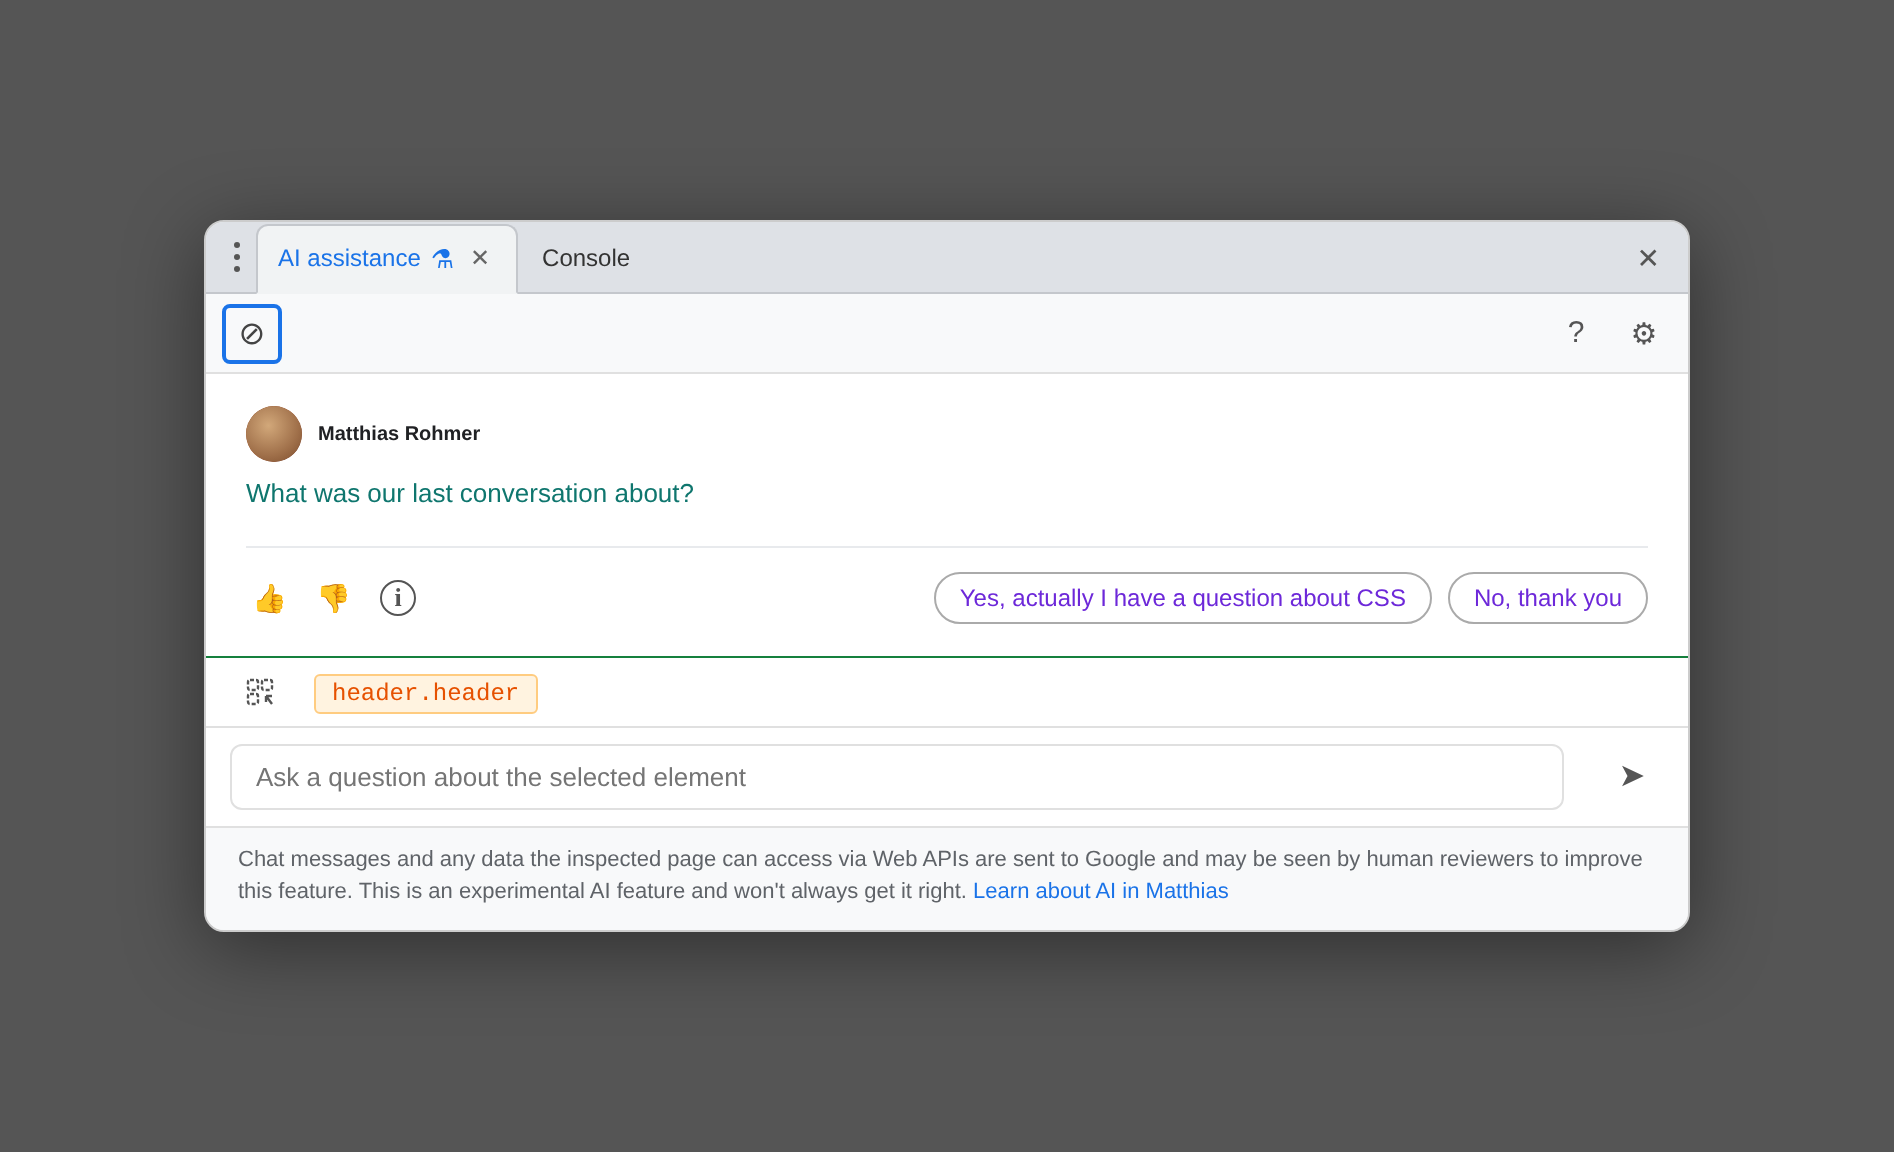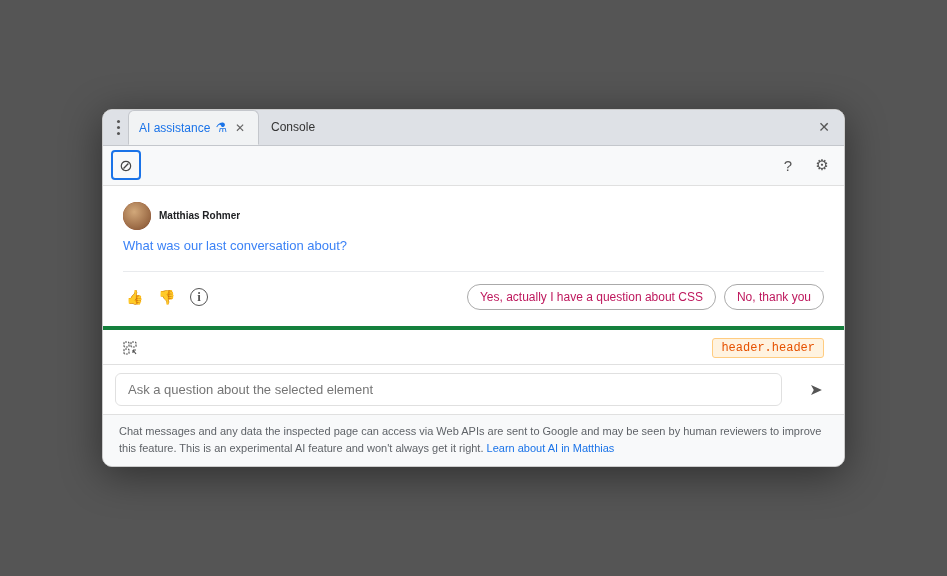--- a/index.html
+++ b/index.html
@@ -173,21 +173,21 @@
     }
 
     .user-name {
       font-size: 10px;
       font-weight: 600;
       color: #202124;
     }
 
     .message-text {
       font-size: 13px;
-      color: #3b82f6;
+      color: #0f766e;
       line-height: 1.5;
       padding-left: 0;
     }
 
     .divider {
       border: none;
       border-top: 1px solid #e8eaed;
       margin: 12px 0;
     }
 
@@ -249,33 +249,32 @@
     }
 
     .feedback-spacer { flex: 1; }
 
     .suggestion-btn {
       padding: 5px 12px;
       border-radius: 14px;
       border: 1px solid #aaa;
       background: #fff;
       font-size: 12px;
-      color: #be185d;
+      color: #6d28d9;
       cursor: pointer;
     }
 
     
     .element-selector-row {
       background: #fff;
       padding: 8px 20px 6px;
       display: flex;
       align-items: center;
-      gap: 8px;
-      border-top: 4px solid #15803d;
-      justify-content: space-between;
+      gap: 18px;
+      border-top: 1px solid #15803d;
     }
 
     .selector-icon {
       font-size: 14px;
       color: #555;
     }
 
     .selector-badge {
       background: #fff3e0;
       border: 1px solid #ffcc80;

